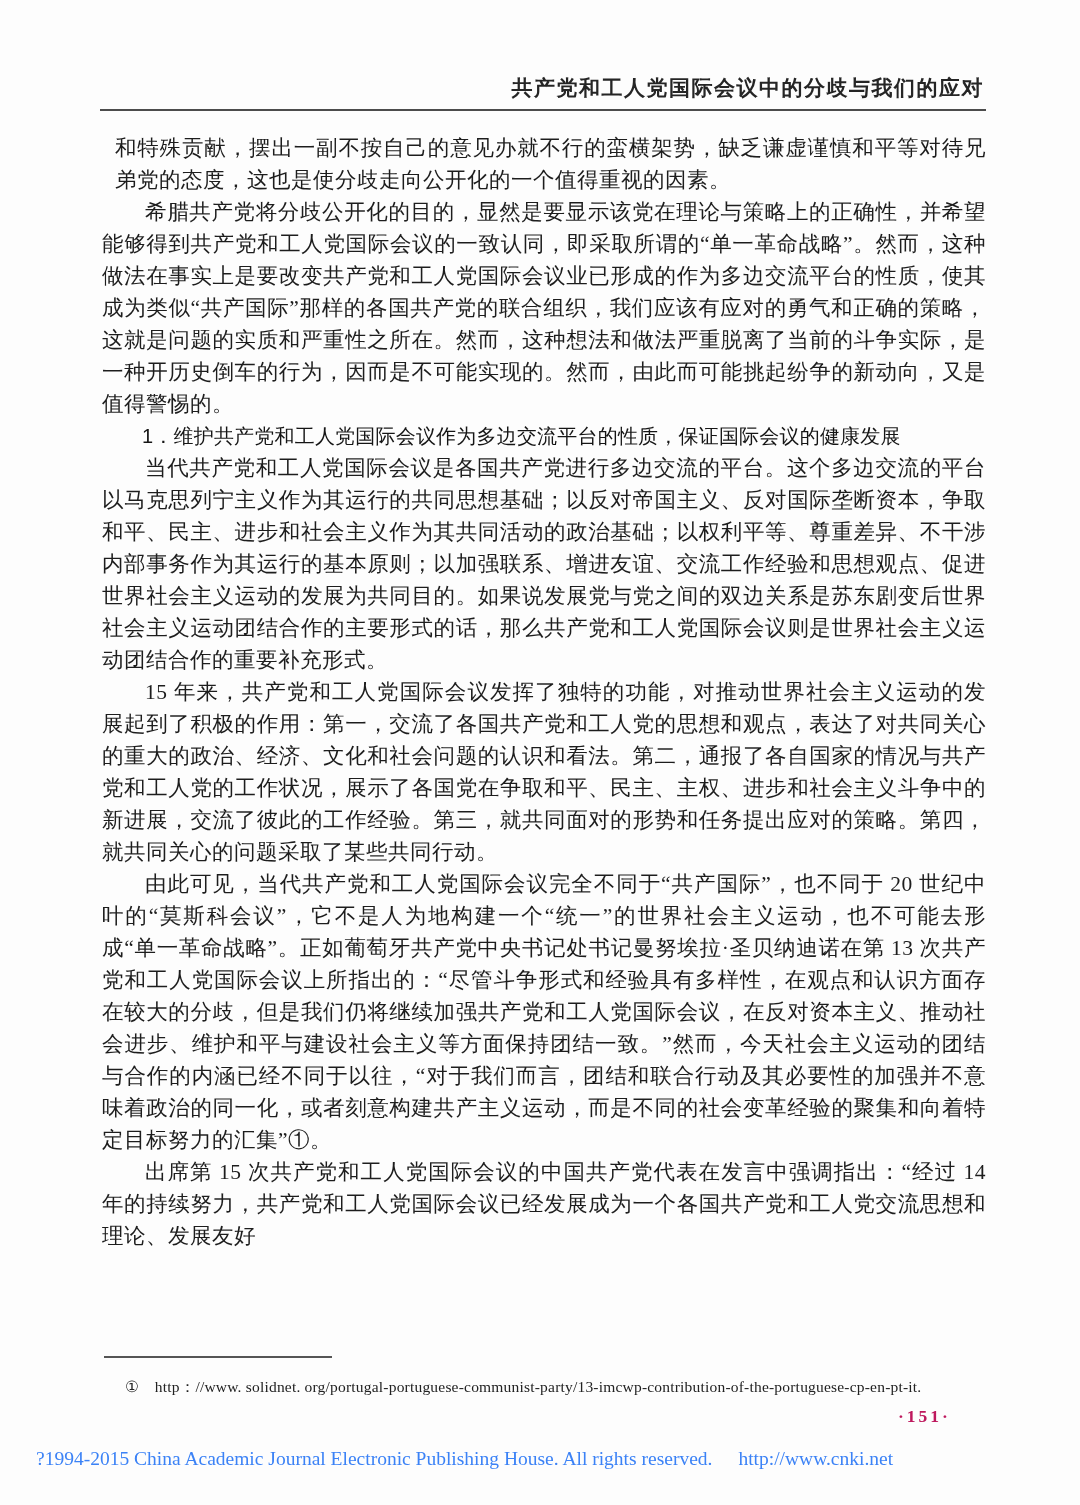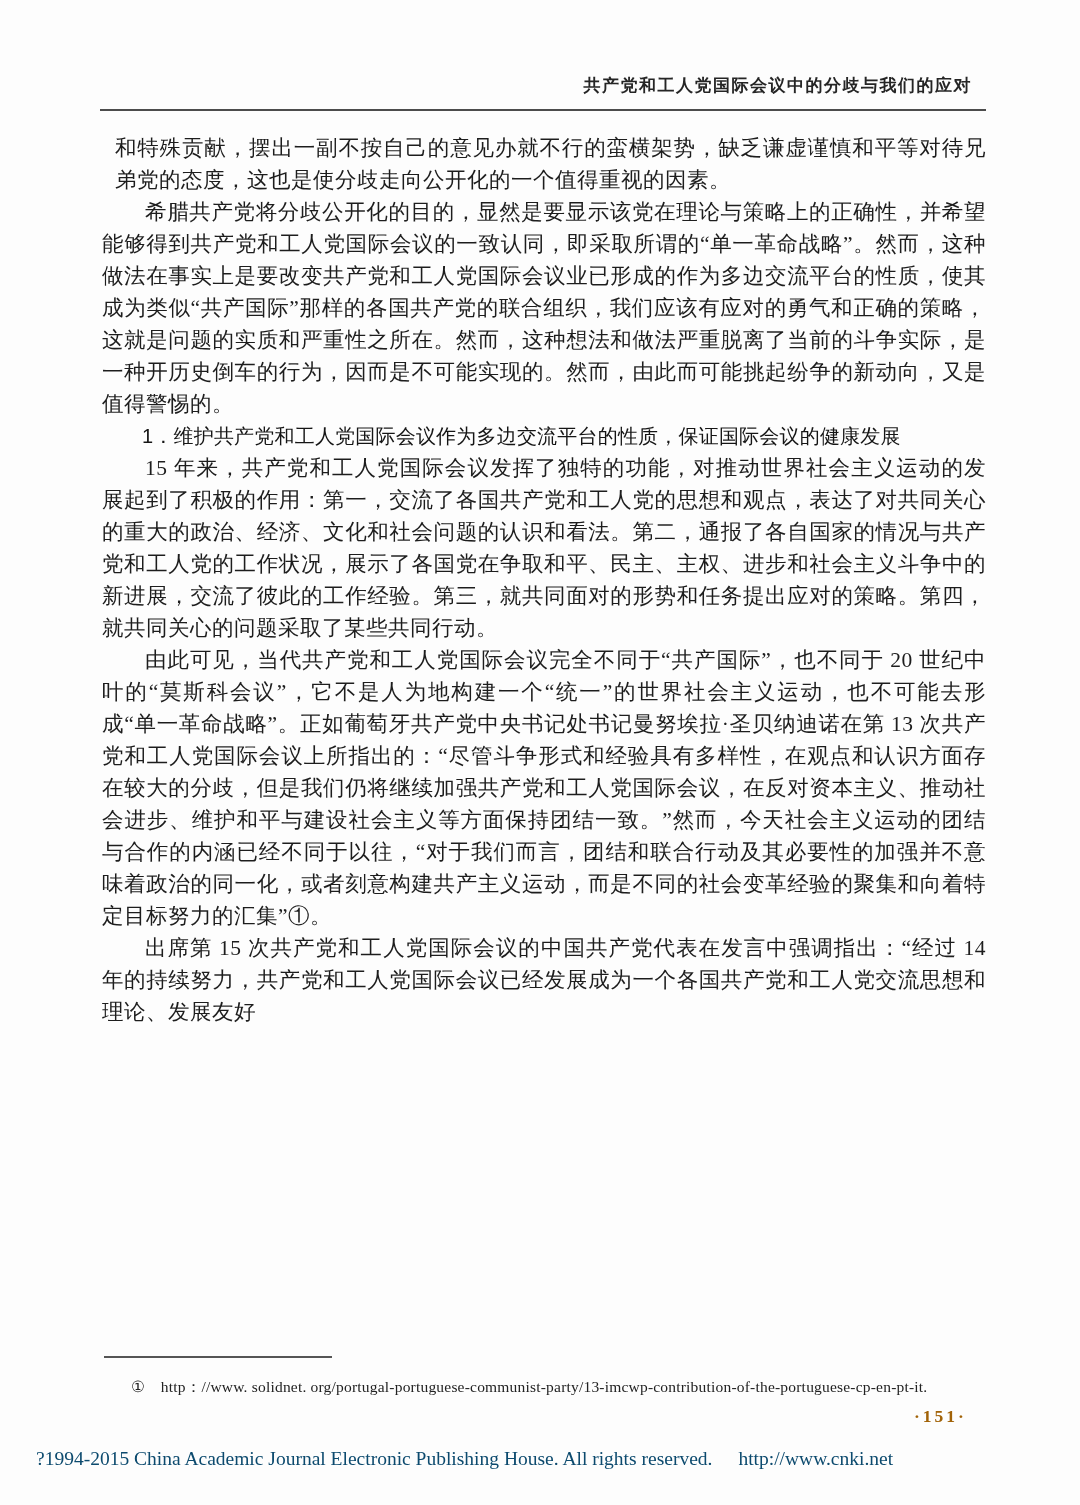--- a/index.html
+++ b/index.html
@@ -13,22 +13,22 @@
     height: 1505px;
     margin: 0 auto;
     background: #fdfdfd;
     font-family: "Liberation Serif", serif;
     color: #1d1d1d;
     overflow: hidden;
   }
   .header-title {
     position: absolute;
     top: 74px;
-    right: 108px;
-    font-size: 17px;
+    right: 96px;
+    font-size: 21px;
     font-weight: bold;
     letter-spacing: 1.5px;
     color: #252525;
     white-space: nowrap;
   }
   .header-rule {
     position: absolute;
     top: 109px;
     left: 100px;
     width: 886px;
@@ -78,44 +78,43 @@
     position: absolute;
     top: 1356px;
     left: 104px;
     width: 228px;
     height: 2px;
     background: #555;
   }
   .footnote {
     position: absolute;
     top: 1376px;
-    left: 131px;
+    left: 125px;
     width: 840px;
     font-size: 15.5px;
     line-height: 22px;
     color: #222;
     letter-spacing: 0.2px;
   }
   .page-number {
     position: absolute;
     top: 1406px;
     left: 898px;
     font-size: 17.5px;
     font-weight: bold;
     letter-spacing: 3px;
-    color: #a16207;
-    margin-left: 16px;
+    color: #be185d;
   }
   .watermark {
     position: absolute;
     top: 1448px;
     left: 36px;
     width: 1020px;
     font-size: 19.5px;
-    color: #0c4a6e;
+    color: #3b82f6;
     white-space: nowrap;
   }
   .watermark .wm-url {
     margin-left: 26px;
   }
 </style>
 </head>
 <body>
 
 <div class="page">
@@ -127,20 +126,21 @@
   <div class="body-col">
 
     <p class="no-indent">和特殊贡献，摆出一副不按自己的意见办就不行的蛮横架势，缺乏谦虚谨慎和平等对待兄弟党的态度，这也是使分歧走向公开化的一个值得重视的因素。</p>
 
     <p>希腊共产党将分歧公开化的目的，显然是要显示该党在理论与策略上的正确性，并希望能够得到共产党和工人党国际会议的一致认同，即采取所谓的“单一革命战略”。然而，这种做法在事实上是要改变共产党和工人党国际会议业已形成的作为多边交流平台的性质，使其成为类似“共产国际”那样的各国共产党的联合组织，我们应该有应对的勇气和正确的策略，这就是问题的实质和严重性之所在。然而，这种想法和做法严重脱离了当前的斗争实际，是一种开历史倒车的行为，因而是不可能实现的。然而，由此而可能挑起纷争的新动向，又是值得警惕的。</p>
 
 
 
     <p class="subheading">1．维护共产党和工人党国际会议作为多边交流平台的性质，保证国际会议的健康发展</p>
 
+    <p>当代共产党和工人党国际会议是各国共产党进行多边交流的平台。这个多边交流的平台以马克思列宁主义作为其运行的共同思想基础；以反对帝国主义、反对国际垄断资本，争取和平、民主、进步和社会主义作为其共同活动的政治基础；以权利平等、尊重差异、不干涉内部事务作为其运行的基本原则；以加强联系、增进友谊、交流工作经验和思想观点、促进世界社会主义运动的发展为共同目的。如果说发展党与党之间的双边关系是苏东剧变后世界社会主义运动团结合作的主要形式的话，那么共产党和工人党国际会议则是世界社会主义运动团结合作的重要补充形式。</p>
 
     <p>15 年来，共产党和工人党国际会议发挥了独特的功能，对推动世界社会主义运动的发展起到了积极的作用：第一，交流了各国共产党和工人党的思想和观点，表达了对共同关心的重大的政治、经济、文化和社会问题的认识和看法。第二，通报了各自国家的情况与共产党和工人党的工作状况，展示了各国党在争取和平、民主、主权、进步和社会主义斗争中的新进展，交流了彼此的工作经验。第三，就共同面对的形势和任务提出应对的策略。第四，就共同关心的问题采取了某些共同行动。</p>
 
     <p>由此可见，当代共产党和工人党国际会议完全不同于“共产国际”，也不同于 20 世纪中叶的“莫斯科会议”，它不是人为地构建一个“统一”的世界社会主义运动，也不可能去形成“单一革命战略”。正如葡萄牙共产党中央书记处书记曼努埃拉·圣贝纳迪诺在第 13 次共产党和工人党国际会议上所指出的：“尽管斗争形式和经验具有多样性，在观点和认识方面存在较大的分歧，但是我们仍将继续加强共产党和工人党国际会议，在反对资本主义、推动社会进步、维护和平与建设社会主义等方面保持团结一致。”然而，今天社会主义运动的团结与合作的内涵已经不同于以往，“对于我们而言，团结和联合行动及其必要性的加强并不意味着政治的同一化，或者刻意构建共产主义运动，而是不同的社会变革经验的聚集和向着特定目标努力的汇集”①。</p>
 
     <p>出席第 15 次共产党和工人党国际会议的中国共产党代表在发言中强调指出：“经过 14 年的持续努力，共产党和工人党国际会议已经发展成为一个各国共产党和工人党交流思想和理论、发展友好</p>
 
   </div>
 
   <div class="footnote-rule"></div>

